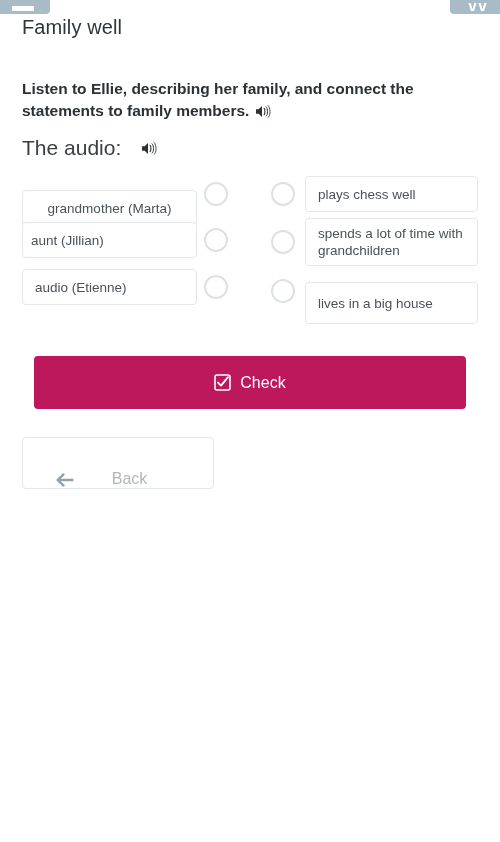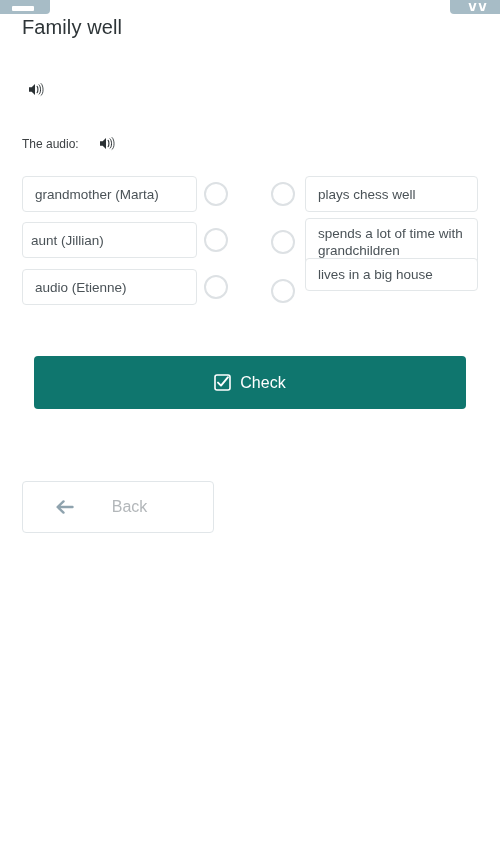--- a/index.html
+++ b/index.html
@@ -72,21 +72,21 @@
     width: 440px;
     font-size: 15.5px;
     font-weight: bold;
     line-height: 22px;
     color: #2b3134;
   }
   .audio-line {
     position: absolute;
     left: 22px;
     top: 136px;
-    font-size: 12px;
+    font-size: 21px;
     color: #3c4043;
     display: flex;
     align-items: center;
   }
   .audio-line .label { margin-right: 14px; }
 
   .speaker-icon {
     display: inline-flex;
     vertical-align: -3px;
     margin-left: 6px;
@@ -133,21 +133,21 @@
     background: #ffffff;
   }
 
   
   .check-button {
     position: absolute;
     left: 34px;
     top: 356px;
     width: 432px;
     height: 53px;
-    background: #0f766e;
+    background: #be185d;
     border: none;
     border-radius: 4px;
     color: #ffffff;
     font-size: 16px;
     font-family: "Liberation Sans", sans-serif;
     display: flex;
     align-items: center;
     justify-content: center;
     cursor: default;
   }
@@ -160,24 +160,23 @@
   .back-button {
     position: absolute;
     left: 22px;
     top: 437px;
     width: 192px;
     height: 52px;
     background: #ffffff;
     border: 1px solid #e1e6e9;
     border-radius: 4px;
     display: flex;
-    align-items: center;
+    align-items: flex-end;
     cursor: pointer;
     box-sizing: border-box;
-    margin-top: 44px;
   }
   .back-button .arrow-icon {
     display: inline-flex;
     margin-left: 32px;
   }
   .back-button .back-label {
     flex: 1;
     text-align: center;
     margin-right: 28px;
     font-size: 16px;
@@ -192,21 +191,21 @@
     <div class="hamburger-bar"></div>
   </div>
   <div class="chrome-btn right">
     <div class="chevron-glyph">∨∨</div>
   </div>
 </div>
 
 <div class="page-title">Family well</div>
 
 <div class="instructions">
-  <span class="speaker-icon">
+  <span>Listen to Ellie, describing her family, and connect the statements to family members.</span><span class="speaker-icon">
       <svg width="16" height="15" viewBox="0 0 16 15">
         <path d="M1 5.2h2.7L7 2.1v10.8L3.7 9.8H1z" fill="#2b3134"></path>
         <path d="M9.1 4.4c1.1 1 1.1 5.2 0 6.2" stroke="#2b3134" stroke-width="1.1" fill="none" stroke-linecap="round"></path>
         <path d="M11.1 2.8c2 1.7 2 8.4 0 9.4" stroke="#2b3134" stroke-width="1" fill="none" stroke-linecap="round"></path>
         <path d="M13.1 1.5c2.7 2.3 2.7 10.6 0 11.9" stroke="#2b3134" stroke-width="0.85" fill="none" stroke-linecap="round"></path>
       </svg>
     </span>
 </div>
 
 <div class="audio-line">
@@ -217,21 +216,21 @@
         <path d="M9.1 4.4c1.1 1 1.1 5.2 0 6.2" stroke="#2b3134" stroke-width="1.1" fill="none" stroke-linecap="round"></path>
         <path d="M11.1 2.8c2 1.7 2 8.4 0 9.4" stroke="#2b3134" stroke-width="1" fill="none" stroke-linecap="round"></path>
         <path d="M13.1 1.5c2.7 2.3 2.7 10.6 0 11.9" stroke="#2b3134" stroke-width="0.85" fill="none" stroke-linecap="round"></path>
       </svg>
     </span>
 </div>
 
 <div class="match-area">
 
   <div class="col left">
-    <div class="item-box" style="top:6px;  height:36px;">
+    <div class="item-box" style="top:20px;  height:36px;justify-content:center;">
         <span>grandmother (Marta)</span>
       </div>
     <div class="item-box" style="top:52px; height:36px;padding-left:8px;">
         <span>aunt (Jillian)</span>
       </div>
     <div class="item-box" style="top:99px; height:36px;">
         <span>audio (Etienne)</span>
       </div>
   </div>
 
@@ -243,21 +242,21 @@
   <div class="conn-circle" style="left:271px; top:60px;"></div>
   <div class="conn-circle" style="left:271px; top:109px;"></div>
 
   <div class="col right">
     <div class="item-box" style="top:6px;  height:36px;">
         <span>plays chess well</span>
       </div>
     <div class="item-box" style="top:48px; height:48px;">
         <span>spends a lot of time with grandchildren</span>
       </div>
-    <div class="item-box" style="top:88px; height:33px;">
+    <div class="item-box" style="top:112px; height:42px;">
         <span>lives in a big house</span>
       </div>
   </div>
 
 </div>
 
 <button class="check-button">
   <span class="check-icon">
       <svg width="17" height="17" viewBox="0 0 17 17">
         <rect x="1" y="1" width="15" height="15" rx="2" fill="none" stroke="#ffffff" stroke-width="1.6"></rect>

